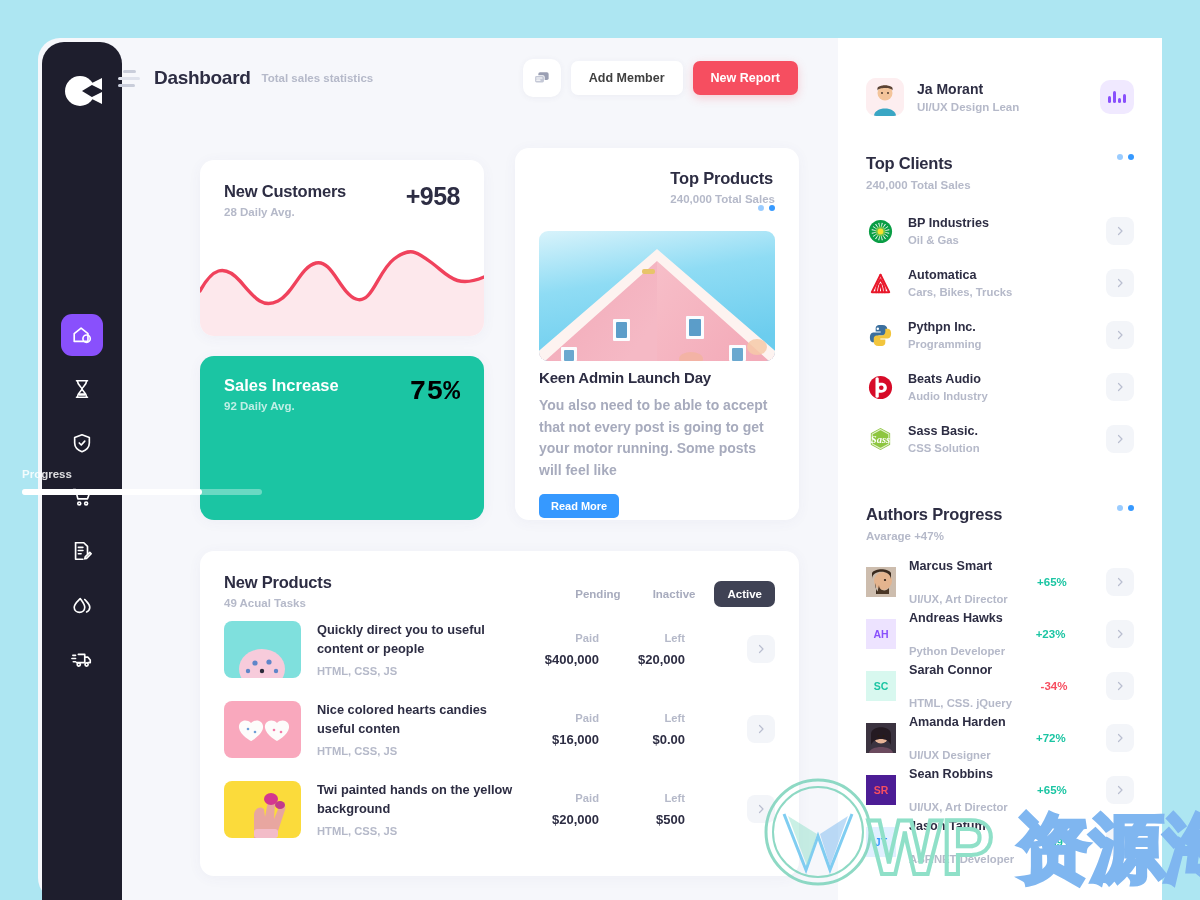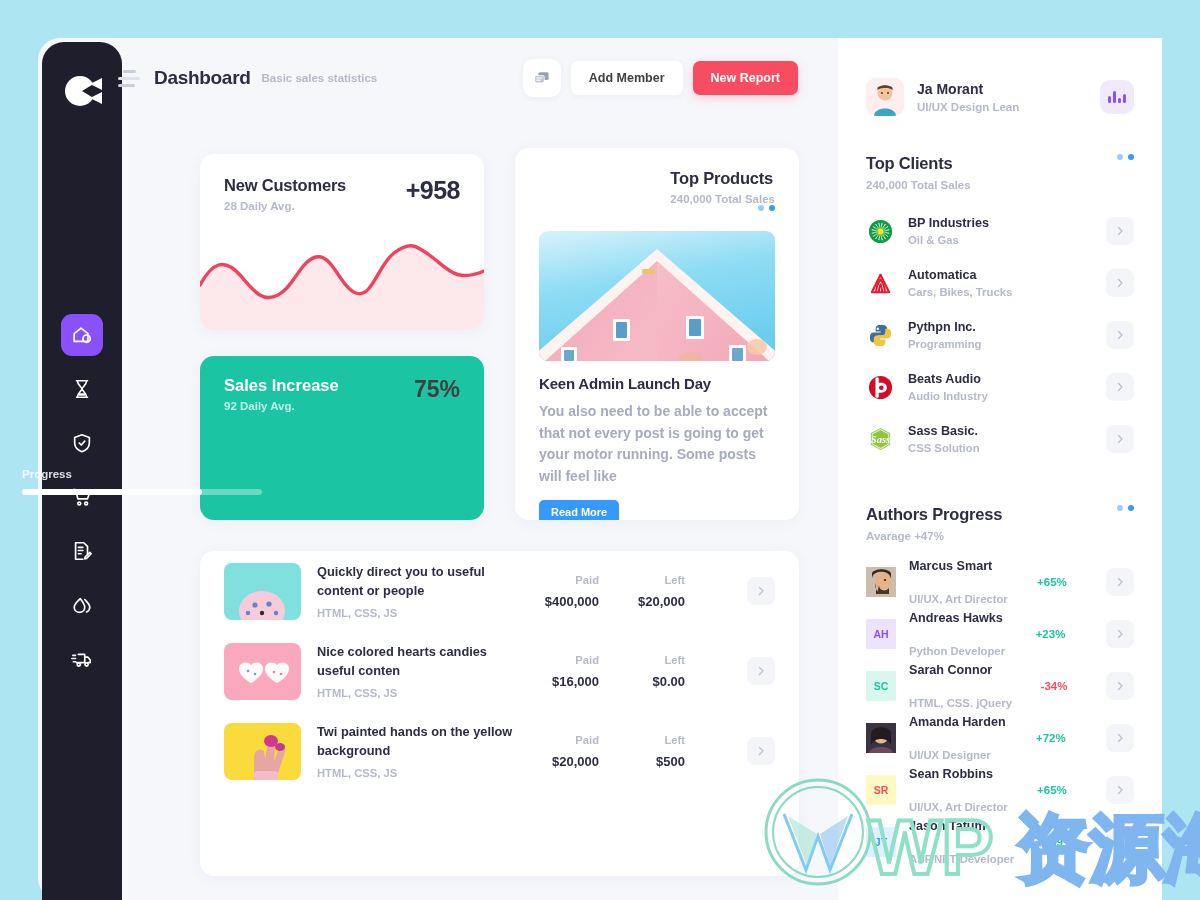--- a/index.html
+++ b/index.html
@@ -69,40 +69,40 @@
   }
   
   .card { background:#fff; border-radius:14px; box-shadow:0 2px 14px rgba(70,80,140,.05); }
   .card-title { font-size:16.5px; font-weight:700; color:#2d2d43; letter-spacing:-0.2px;}
   .card-sub { font-size:11.5px; color:#b5b9c9; font-weight:600; margin-top:5px;}
   .dots { display:flex; gap:5px; align-items:center;}
   .dots span { width:6px; height:6px; border-radius:50%; background:#3699ff; display:block;}
   .dots span:first-child { opacity:.5; }
 
   
-  #newCustomers { position:absolute; left:200px; top:154px; width:284px; height:176px; overflow:hidden;}
+  #newCustomers { position:absolute; left:200px; top:160px; width:284px; height:176px; overflow:hidden;}
   .nc-head { padding:22px 24px 0 24px; display:flex; justify-content:space-between; align-items:flex-start;}
   .nc-value { font-size:25px; font-weight:700; color:#2d2d43; letter-spacing:-0.5px;}
   .nc-chart { position:absolute; left:0; bottom:0; width:100%; height:95px;}
 
   
   #salesIncrease { position:absolute; left:200px; top:356px; width:284px; height:164px; background:#1bc5a3; overflow:hidden;}
   .si-head { padding:20px 24px 0 24px; display:flex; justify-content:space-between; align-items:flex-start;}
   .si-title { font-size:16.5px; font-weight:700; color:#fff;}
   .si-sub { font-size:11.5px; color:rgba(255,255,255,.72); font-weight:600; margin-top:5px;}
-  .si-value { font-size:23px; font-weight:700; color:#404040;}
+  .si-value { font-size:28px; font-weight:700; color:#000000;font-family:Liberation Mono, monospace;}
   .si-prog-label { position:absolute; left:22px; top:464px; font-size:11.5px; color:rgba(255,255,255,.85); font-weight:600; width:40px; line-height:20px;}
   .si-bar { position:absolute; left:22px; top:489px; width:240px; height:6px; border-radius:4px; background:rgba(255,255,255,.35);}
   .si-bar > i { display:block; height:100%; border-radius:4px; background:#fff;}
 
   
   #topProducts { position:absolute; left:515px; top:148px; width:284px; height:372px; overflow:hidden;}
   .tp-head { padding:21px 24px 0 24px; display:flex; justify-content:space-between; align-items:flex-end;flex-direction:column;}
   .tp-img { margin:20px 24px 0 24px; height:130px; border-radius:9px; overflow:hidden; position:relative;}
-  .tp-body { padding:14px 24px 0 24px;}
+  .tp-body { padding:8px 24px 0 24px;}
   .tp-h { font-size:15px; font-weight:700; color:#2d2d43; letter-spacing:-0.2px;}
   .tp-p { font-size:14px; line-height:1.55; color:#a7abbd; font-weight:600; margin-top:9px;}
   .btn-primary { margin-top:12px; display:inline-flex; align-items:center; height:24px; padding:0 12px;
     background:#3699ff; color:#fff; border-radius:5px; font-size:11px; font-weight:700; border:none; cursor:pointer;}
 
   
   #newProducts { position:absolute; left:200px; top:551px; width:599px; height:325px; overflow:hidden;}
   .np-head { padding:22px 24px 0 24px; display:flex; justify-content:space-between; align-items:flex-start;}
   .np-tabs { display:flex; align-items:center; gap:6px; margin-top:8px;}
   .np-tab { font-size:11.5px; font-weight:700; color:#a7abbd; padding:7px 13px; border-radius:7px; cursor:pointer;}
@@ -220,21 +220,21 @@
   </div>
 </div>
 
 <div class="topbar">
   <div class="hamburger">
       <i></i>
       <i></i>
       <i></i>
     </div>
   <div class="page-title">Dashboard</div>
-  <div class="page-sub">Basic sales statistics</div>
+  <div class="page-sub">Total sales statistics</div>
   <div class="topbar-actions">
     <div class="icon-btn">
       <svg width="19" height="19" viewBox="0 0 24 24">
         <rect x="8" y="4" width="13" height="10" rx="2.2" fill="#9a9fb3"></rect>
         <rect x="3" y="8" width="13" height="10" rx="2.2" fill="#ffffff"></rect>
         <rect x="3.9" y="8.9" width="11.2" height="8.2" rx="1.8" fill="#c4c8d6"></rect>
         <rect x="5.3" y="10.6" width="8" height="1.5" rx=".7" fill="#ffffff"></rect>
         <rect x="5.3" y="13.4" width="5.5" height="1.5" rx=".7" fill="#ffffff"></rect>
       </svg>
     </div>
@@ -317,20 +317,31 @@
     </svg>
   </div>
   <div class="tp-body">
     <div class="tp-h">Keen Admin Launch Day</div>
     <div class="tp-p">You also need to be able to accept that not every post is going to get your motor running. Some posts will feel like</div>
     <button class="btn-primary">Read More</button>
   </div>
 </div>
 
 <div class="card" id="newProducts">
+  <div class="np-head">
+    <div>
+      <div class="card-title">New Products</div>
+      <div class="card-sub">49 Acual Tasks</div>
+    </div>
+    <div class="np-tabs" id="npTabs">
+        <div class="np-tab">Pending</div>
+        <div class="np-tab">Inactive</div>
+        <div class="np-tab active">Active</div>
+      </div>
+  </div>
   <div id="npRows">
       <div class="np-row">
         <div class="np-thumb"><svg width="100%" height="100%" viewBox="0 0 77 57" preserveAspectRatio="none">
             <rect width="77" height="57" fill="#7fe0dd"></rect>
             <ellipse cx="38" cy="48" rx="23" ry="20" fill="#f7cbdb"></ellipse>
             <circle cx="31" cy="42" r="2.6" fill="#5f86c9"></circle>
             <circle cx="45" cy="41" r="2.6" fill="#5f86c9"></circle>
             <circle cx="38" cy="50" r="2.2" fill="#2b2b3a"></circle>
             <circle cx="24" cy="50" r="2.2" fill="#5f86c9"></circle>
             <circle cx="52" cy="50" r="2.2" fill="#5f86c9"></circle>
@@ -645,21 +656,21 @@
             <div class="author-s">UI/UX Designer</div>
           </div>
           <div class="author-pct pct-up">+72%</div>
           <div class="chev">
             <svg width="12" height="12" viewBox="0 0 24 24" fill="none" stroke="#b9bed0" stroke-width="2.4" stroke-linecap="round" stroke-linejoin="round">
               <path d="M9 5 L16 12 L9 19"></path>
             </svg>
           </div>
         </div>
         <div class="author-row">
-          <div class="author-av" style="background:#fef9c3;color:#f64e60">SR</div>
+          <div class="author-av" style="background:#4c1d95;color:#f64e60">SR</div>
           <div class="author-txt">
             <div class="author-n">Sean Robbins</div>
             <div class="author-s">UI/UX, Art Director</div>
           </div>
           <div class="author-pct pct-up">+65%</div>
           <div class="chev">
             <svg width="12" height="12" viewBox="0 0 24 24" fill="none" stroke="#b9bed0" stroke-width="2.4" stroke-linecap="round" stroke-linejoin="round">
               <path d="M9 5 L16 12 L9 19"></path>
             </svg>
           </div>

